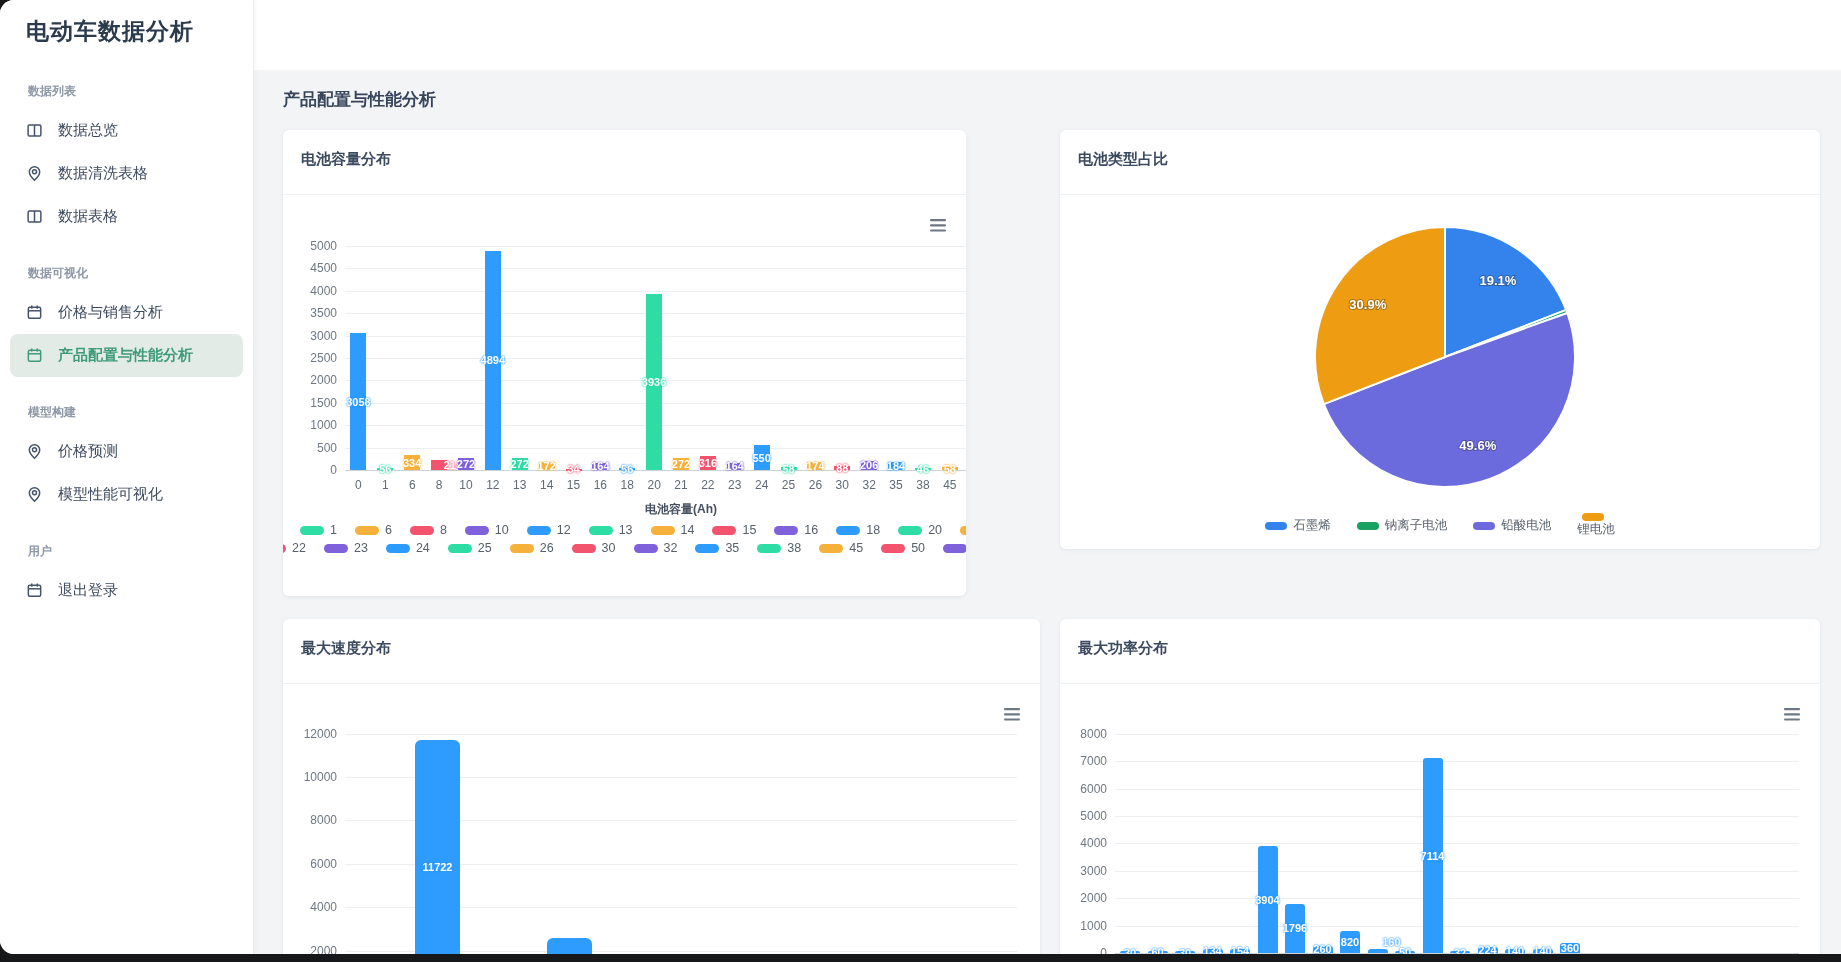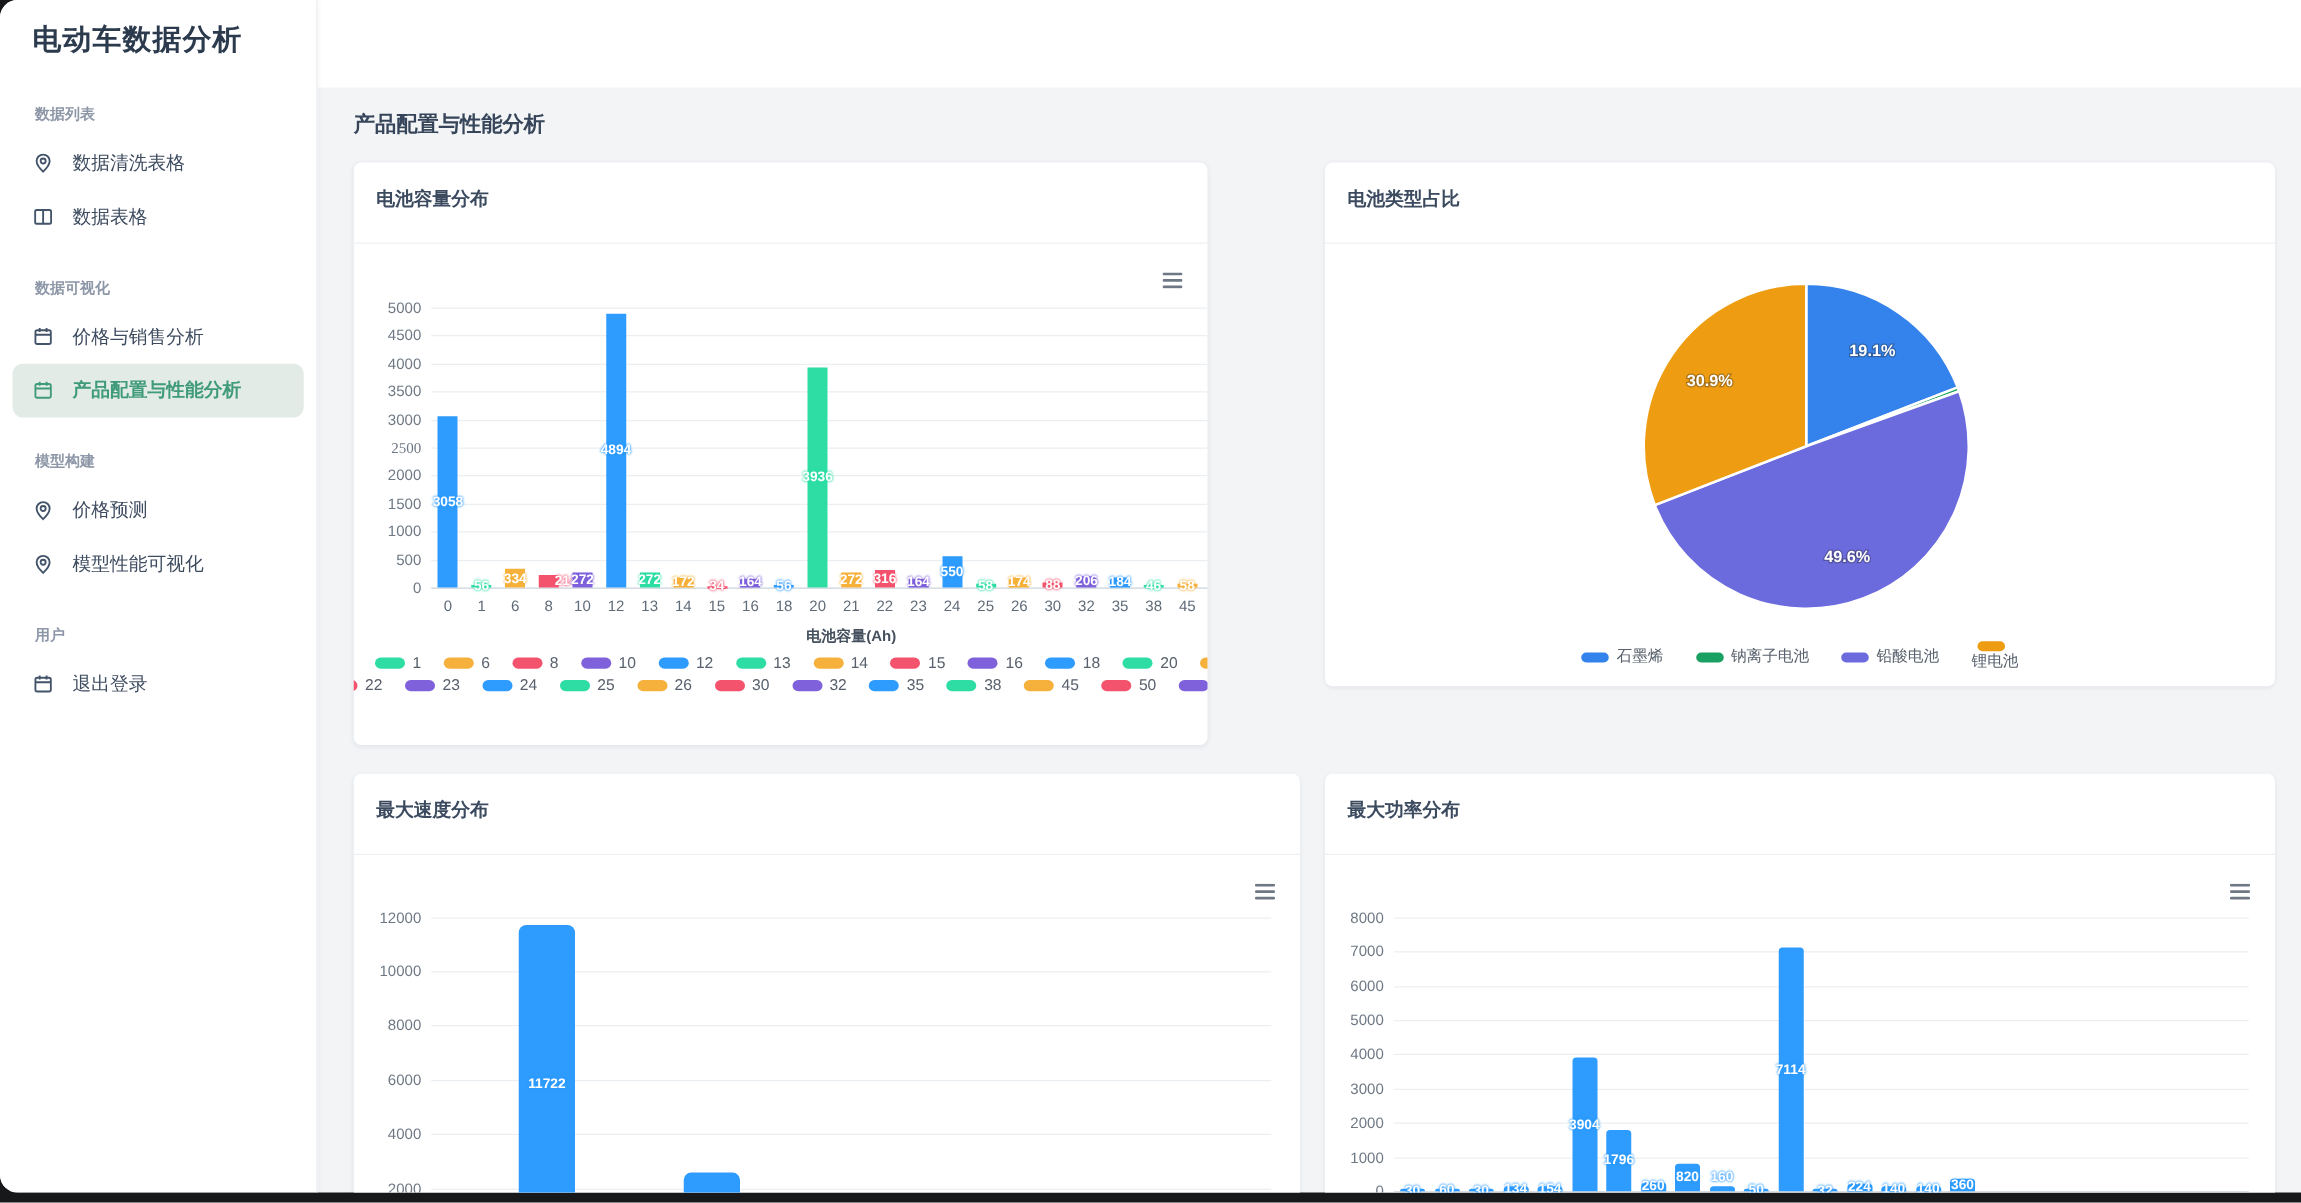--- a/index.html
+++ b/index.html
@@ -65,20 +65,29 @@
 
 <div class="frame">
 
   <aside class="sidebar">
     <div class="app-title">电动车数据分析</div>
     <nav class="nav" id="sidebar-nav">
         <div class="section-label">数据列表</div>
         <div class="nav-item">
           <span style="display: inline-flex;">
             <svg width="17" height="17" viewBox="0 0 16 16" fill="none" stroke="#43536a" stroke-width="1.4">
+              <rect x="2" y="2.8" width="12" height="10.4" rx="1.2"></rect>
+              <line x1="8" y1="2.8" x2="8" y2="13.2"></line>
+            </svg>
+          </span>
+          <span>数据总览</span>
+        </div>
+        <div class="nav-item">
+          <span style="display: inline-flex;">
+            <svg width="17" height="17" viewBox="0 0 16 16" fill="none" stroke="#43536a" stroke-width="1.4">
               <path d="M8 1.6 C5.2 1.6 3.1 3.8 3.1 6.4 C3.1 9.8 8 14.4 8 14.4 C8 14.4 12.9 9.8 12.9 6.4 C12.9 3.8 10.8 1.6 8 1.6 Z"></path>
               <circle cx="8" cy="6.4" r="1.9"></circle>
             </svg>
           </span>
           <span>数据清洗表格</span>
         </div>
         <div class="nav-item">
           <span style="display: inline-flex;">
             <svg width="17" height="17" viewBox="0 0 16 16" fill="none" stroke="#43536a" stroke-width="1.4">
               <rect x="2" y="2.8" width="12" height="10.4" rx="1.2"></rect>
@@ -166,21 +175,21 @@
             <div class="ytick" style="left: 10px; top: 333px;">0</div>
             <div class="gridline" style="left: 62px; top: 317.6px; width: 672px;"></div>
             <div class="ytick" style="left: 10px; top: 310.6px;">500</div>
             <div class="gridline" style="left: 62px; top: 295.2px; width: 672px;"></div>
             <div class="ytick" style="left: 10px; top: 288.2px;">1000</div>
             <div class="gridline" style="left: 62px; top: 272.8px; width: 672px;"></div>
             <div class="ytick" style="left: 10px; top: 265.8px;">1500</div>
             <div class="gridline" style="left: 62px; top: 250.4px; width: 672px;"></div>
             <div class="ytick" style="left: 10px; top: 243.4px;">2000</div>
             <div class="gridline" style="left: 62px; top: 228px; width: 672px;"></div>
-            <div class="ytick" style="left: 10px; top: 221px; font-family: Liberation Serif, serif;">2500</div>
+            <div class="ytick" style="left: 10px; top: 221px;">2500</div>
             <div class="gridline" style="left: 62px; top: 205.6px; width: 672px;"></div>
             <div class="ytick" style="left: 10px; top: 198.6px;">3000</div>
             <div class="gridline" style="left: 62px; top: 183.2px; width: 672px;"></div>
             <div class="ytick" style="left: 10px; top: 176.2px;">3500</div>
             <div class="gridline" style="left: 62px; top: 160.8px; width: 672px;"></div>
             <div class="ytick" style="left: 10px; top: 153.8px;">4000</div>
             <div class="gridline" style="left: 62px; top: 138.4px; width: 672px;"></div>
             <div class="ytick" style="left: 10px; top: 131.4px;">4500</div>
             <div class="gridline" style="left: 62px; top: 116px; width: 672px;"></div>
             <div class="ytick" style="left: 10px; top: 109px;">5000</div>
@@ -475,21 +484,21 @@
             <div class="bval" style="left: 157px; top: 324.9px; text-shadow: rgb(46, 155, 254) 0px 0px 2px, rgb(46, 155, 254) 0px 0px 2px;">154</div>
             <div class="bar" style="left: 197.5px; top: 227px; width: 20px; height: 107px; background: rgb(46, 155, 254); border-radius: 3px 3px 0px 0px;"></div>
             <div class="bval" style="left: 184.5px; top: 273.5px; text-shadow: rgb(46, 155, 254) 0px 0px 2px, rgb(46, 155, 254) 0px 0px 2px;">3904</div>
             <div class="bar" style="left: 225px; top: 284.8px; width: 20px; height: 49.2px; background: rgb(46, 155, 254); border-radius: 3px 3px 0px 0px;"></div>
             <div class="bval" style="left: 212px; top: 302.4px; text-shadow: rgb(46, 155, 254) 0px 0px 2px, rgb(46, 155, 254) 0px 0px 2px;">1796</div>
             <div class="bar" style="left: 252.5px; top: 326.9px; width: 20px; height: 7.1px; background: rgb(46, 155, 254); border-radius: 3px 3px 0px 0px;"></div>
             <div class="bval" style="left: 239.5px; top: 323.4px; text-shadow: rgb(46, 155, 254) 0px 0px 2px, rgb(46, 155, 254) 0px 0px 2px;">260</div>
             <div class="bar" style="left: 280px; top: 311.5px; width: 20px; height: 22.5px; background: rgb(46, 155, 254); border-radius: 3px 3px 0px 0px;"></div>
             <div class="bval" style="left: 267px; top: 315.8px; text-shadow: rgb(46, 155, 254) 0px 0px 2px, rgb(46, 155, 254) 0px 0px 2px;">820</div>
             <div class="bar" style="left: 307.5px; top: 329.6px; width: 20px; height: 4.4px; background: rgb(46, 155, 254); border-radius: 3px 3px 0px 0px;"></div>
-            <div class="bval" style="left: 294.5px; top: 316px; text-shadow: rgb(46, 155, 254) 0px 0px 2px, rgb(46, 155, 254) 0px 0px 2px;">160</div>
+            <div class="bval" style="left: 294.5px; top: 316px; text-shadow: rgb(46, 155, 254) 0px 0px 2px, rgb(46, 155, 254) 0px 0px 2px; text-align: right;">160</div>
             <div class="bar" style="left: 335px; top: 332px; width: 20px; height: 2px; background: rgb(46, 155, 254); border-radius: 3px 3px 0px 0px;"></div>
             <div class="bval" style="left: 322px; top: 326.3px; text-shadow: rgb(46, 155, 254) 0px 0px 2px, rgb(46, 155, 254) 0px 0px 2px;">50</div>
             <div class="bar" style="left: 362.5px; top: 139.1px; width: 20px; height: 194.9px; background: rgb(46, 155, 254); border-radius: 3px 3px 0px 0px;"></div>
             <div class="bval" style="left: 349.5px; top: 229.5px; text-shadow: rgb(46, 155, 254) 0px 0px 2px, rgb(46, 155, 254) 0px 0px 2px;">7114</div>
             <div class="bar" style="left: 390px; top: 332px; width: 20px; height: 2px; background: rgb(46, 155, 254); border-radius: 3px 3px 0px 0px;"></div>
             <div class="bval" style="left: 377px; top: 326.6px; text-shadow: rgb(46, 155, 254) 0px 0px 2px, rgb(46, 155, 254) 0px 0px 2px;">32</div>
             <div class="bar" style="left: 417.5px; top: 327.9px; width: 20px; height: 6.1px; background: rgb(46, 155, 254); border-radius: 3px 3px 0px 0px;"></div>
             <div class="bval" style="left: 404.5px; top: 323.9px; text-shadow: rgb(46, 155, 254) 0px 0px 2px, rgb(46, 155, 254) 0px 0px 2px;">224</div>
             <div class="bar" style="left: 445px; top: 330.2px; width: 20px; height: 3.8px; background: rgb(46, 155, 254); border-radius: 3px 3px 0px 0px;"></div>
             <div class="bval" style="left: 432px; top: 325.1px; text-shadow: rgb(46, 155, 254) 0px 0px 2px, rgb(46, 155, 254) 0px 0px 2px;">140</div>

